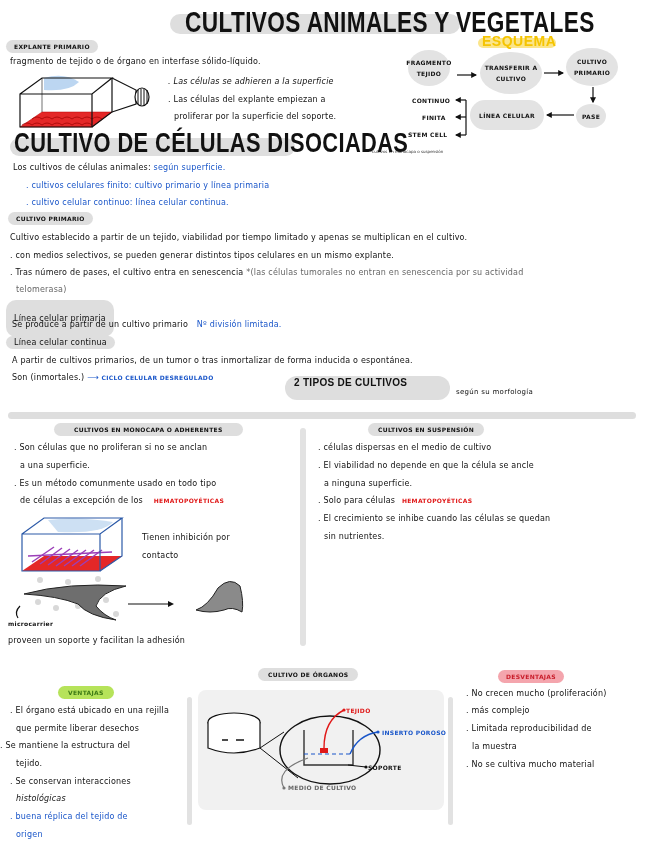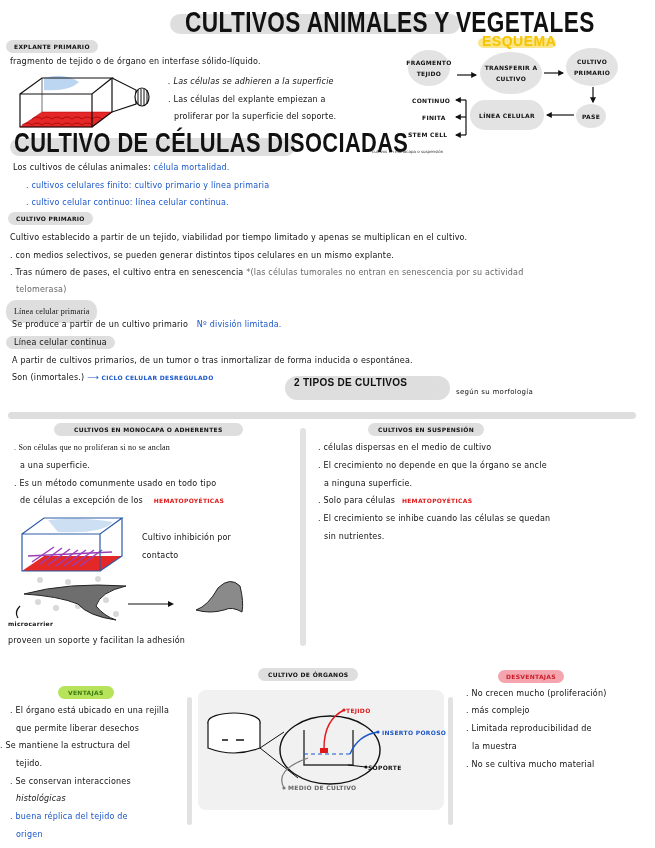--- a/index.html
+++ b/index.html
@@ -83,41 +83,41 @@
 <div class="abs hw-sm" style="left:412px;top:97px;">CONTINUO</div>
 <div class="abs hw-sm" style="left:422px;top:114px;">FINITA</div>
 <div class="abs hw-sm" style="left:408px;top:131px;">STEM CELL</div>
 <div class="abs" style="left:370px;top:149px;font-size:4px;color:#333;white-space:nowrap;">*cultivos en monocapa o suspensión</div>
 
 <div class="abs pill" style="left:10px;top:138px;width:285px;height:18px;border-radius:10px;"></div>
 <div class="abs title" style="left:14px;top:127px;font-size:28px;">CULTIVO DE CÉLULAS DISOCIADAS</div>
 
 <div class="abs hw" style="left:13px;top:163px;">
   <span>Los cultivos de células animales:</span>
-  <span class="blue">célula mortalidad.</span>
+  <span class="blue">según superficie.</span>
 </div>
 <div class="abs hw" style="left:26px;top:181px;">
   <span class="blue">. cultivos celulares finito:</span>
   <span class="blue">cultivo primario y línea primaria</span>
 </div>
 <div class="abs hw" style="left:26px;top:198px;">
   <span class="blue">. cultivo celular continuo:</span>
   <span class="blue">línea celular continua.</span>
 </div>
 
 <div class="abs pill hw-sm" style="left:8px;top:212px;padding:3px 8px;">CULTIVO PRIMARIO</div>
 <div class="abs hw" style="left:10px;top:233px;">Cultivo establecido a partir de un tejido, viabilidad por tiempo limitado y apenas se multiplican en el cultivo.</div>
 <div class="abs hw" style="left:10px;top:251px;">. con medios selectivos, se pueden generar distintos tipos celulares en un mismo explante.</div>
 <div class="abs hw" style="left:10px;top:268px;">
   <span>. Tras número de pases, el cultivo entra en senescencia</span>
   <span class="grey">*(las células tumorales no entran en senescencia por su actividad</span>
 </div>
 <div class="abs hw grey" style="left:16px;top:285px;">telomerasa)</div>
 
-<div class="abs pill hw" style="left:6px;top:300px;padding:7px 8px;font-family:Liberation Serif, serif;">Línea celular primaria</div>
+<div class="abs pill hw" style="left:6px;top:300px;padding:14px 8px;">Línea celular primaria</div>
 <div class="abs hw" style="left:12px;top:320px;">
   <span>Se produce a partir de un cultivo primario</span>
   <span class="blue" style="margin-left:6px;">Nº división limitada.</span>
 </div>
 
 <div class="abs pill hw" style="left:6px;top:336px;padding:2px 8px;">Línea celular continua</div>
 <div class="abs hw" style="left:12px;top:356px;">A partir de cultivos primarios, de un tumor o tras inmortalizar de forma inducida o espontánea.</div>
 <div class="abs hw" style="left:12px;top:373px;">
   <span>Son (inmortales.)</span>
   <span class="blue">⟶</span>
@@ -126,21 +126,21 @@
 
 <div class="abs pill" style="left:285px;top:376px;width:165px;height:24px;border-radius:14px;"></div>
 <div class="abs" style="left:294px;top:377px;font-family:'Liberation Sans',sans-serif;font-weight:bold;font-size:10px;letter-spacing:0.3px;white-space:nowrap;">2 TIPOS DE CULTIVOS</div>
 <div class="abs hw-sm" style="left:456px;top:388px;text-transform:none;font-weight:normal;font-size:7px;">según su morfología</div>
 
 <div class="abs divider-h" style="left:8px;top:412px;width:628px;height:7px;"></div>
 
 <div class="abs divider-v" style="left:300px;top:428px;width:6px;height:218px;"></div>
 
 <div class="abs pill hw-sm" style="left:54px;top:423px;padding:3px 20px;">CULTIVOS EN MONOCAPA O ADHERENTES</div>
-<div class="abs hw" style="left:14px;top:443px;font-family:Liberation Serif, serif;">. Son células que no proliferan si no se anclan</div>
+<div class="abs hw" style="left:14px;top:443px;">. Son células que no proliferan si no se anclan</div>
 <div class="abs hw" style="left:20px;top:461px;">a una superficie.</div>
 <div class="abs hw" style="left:14px;top:479px;">. Es un método comunmente usado en todo tipo</div>
 <div class="abs hw" style="left:20px;top:496px;">
   <span>de células a excepción de los</span>
   <span class="red hw-sm" style="margin-left:8px;">HEMATOPOYÉTICAS</span>
 </div>
 
 <svg class="abs" style="left:18px;top:514px;" width="110" height="60" viewBox="0 0 110 60">
   <path d="M30 6 Q60 2 95 8 Q85 20 40 18 Z" fill="#cde0f3"></path>
   <polygon points="4,57 26,42 104,42 82,57" fill="#e42727"></polygon>
@@ -150,21 +150,21 @@
       <line x1="30" y1="51" x2="52" y2="35"></line>
     <line x1="38" y1="52" x2="60" y2="36"></line>
       <line x1="46" y1="52" x2="68" y2="36"></line>
       <line x1="54" y1="52" x2="76" y2="36"></line>
     <line x1="62" y1="52" x2="84" y2="36"></line>
       <line x1="10" y1="42" x2="94" y2="38"></line>
   </g>
   <polyline points="4,20 26,4 104,4 82,20 4,20 4,57 82,57 82,20" fill="none" stroke="#2c5aa8" stroke-width="1.2"></polyline>
   <polyline points="104,4 104,42 82,57" fill="none" stroke="#2c5aa8" stroke-width="1.2"></polyline>
 </svg>
-<div class="abs hw" style="left:142px;top:533px;">Cultivo inhibición por</div>
+<div class="abs hw" style="left:142px;top:533px;">Tienen inhibición por</div>
 <div class="abs hw" style="left:142px;top:551px;">contacto</div>
 
 <svg class="abs" style="left:8px;top:576px;" width="270" height="50" viewBox="0 0 270 50">
   <g fill="#d8d8d8">
     <circle cx="32" cy="4" r="3"></circle>
       <circle cx="60" cy="6" r="3"></circle>
       <circle cx="90" cy="3" r="3"></circle>
       <circle cx="104" cy="12" r="3"></circle>
     <circle cx="30" cy="26" r="3"></circle>
       <circle cx="48" cy="32" r="3"></circle>
@@ -177,21 +177,21 @@
   <path d="M12 30 Q6 36 10 42" fill="none" stroke="#111" stroke-width="1.2"></path>
   <line x1="120" y1="28" x2="160" y2="28" stroke="#111" stroke-width="1.2"></line>
   <polygon points="160,25 166,28 160,31" fill="#111"></polygon>
   <path d="M188 34 Q200 30 210 12 Q222 0 232 10 Q236 26 234 36 Q224 30 216 34 Q202 38 188 34 Z" fill="#8a8a8a" stroke="#222" stroke-width="1"></path>
 </svg>
 <div class="abs hw-sm" style="left:8px;top:620px;text-transform:none;">microcarrier</div>
 <div class="abs hw" style="left:8px;top:636px;">proveen un soporte y facilitan la adhesión</div>
 
 <div class="abs pill hw-sm" style="left:368px;top:423px;padding:3px 10px;">CULTIVOS EN SUSPENSIÓN</div>
 <div class="abs hw" style="left:318px;top:443px;">. células dispersas en el medio de cultivo</div>
-<div class="abs hw" style="left:318px;top:461px;">. El crecimiento no depende en que la órgano se ancle</div>
+<div class="abs hw" style="left:318px;top:461px;">. El viabilidad no depende en que la célula se ancle</div>
 <div class="abs hw" style="left:324px;top:479px;">a ninguna superficie.</div>
 <div class="abs hw" style="left:318px;top:496px;">
   <span>. Solo para células</span>
   <span class="red hw-sm" style="margin-left:4px;">HEMATOPOYÉTICAS</span>
 </div>
 <div class="abs hw" style="left:318px;top:514px;">. El crecimiento se inhibe cuando las células se quedan</div>
 <div class="abs hw" style="left:324px;top:532px;">sin nutrientes.</div>
 
 <div class="abs pill hw-sm" style="left:258px;top:668px;padding:3px 10px;">CULTIVO DE ÓRGANOS</div>
 <div class="abs divider-v" style="left:187px;top:697px;width:5px;height:128px;"></div>

